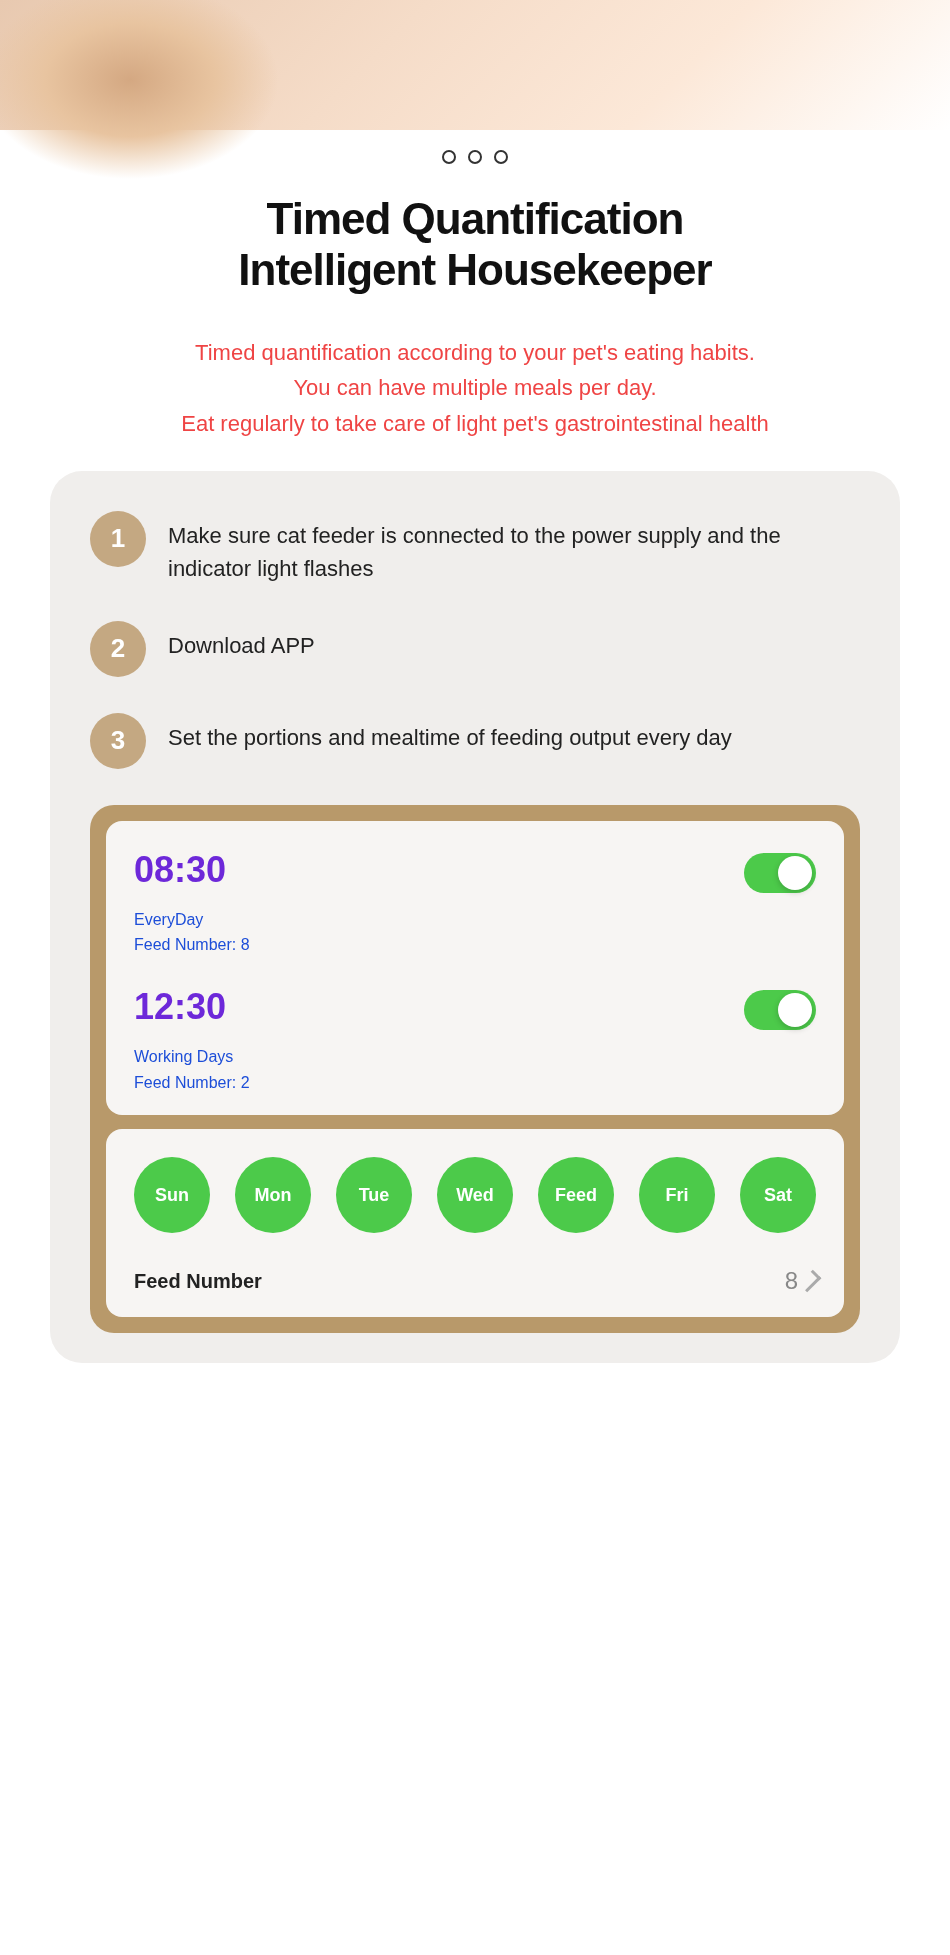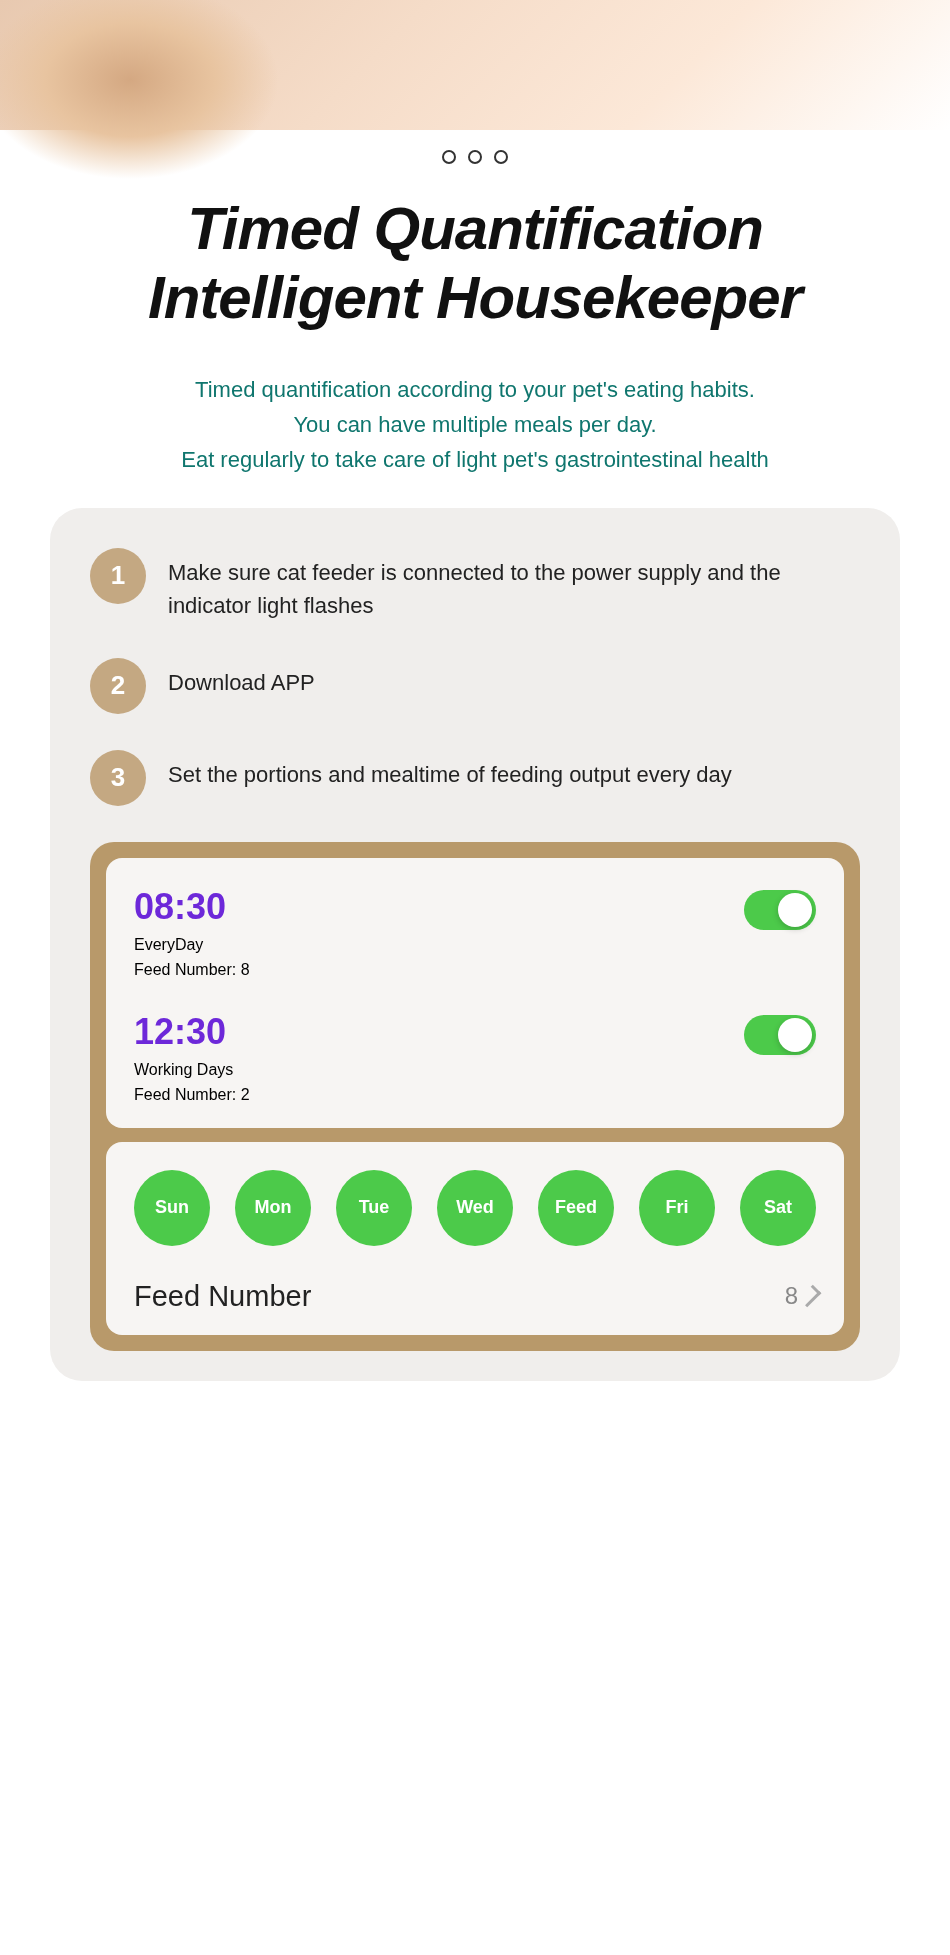--- a/index.html
+++ b/index.html
@@ -46,33 +46,32 @@
       border: 2px solid #333;
       background: transparent;
     }
 
     .main-title-section {
       text-align: center;
       padding: 20px 40px 30px 40px;
     }
 
     .main-title {
-      font-size: 60px;
+      font-size: 44px;
       font-weight: 800;
       color: #111;
       line-height: 1.15;
       letter-spacing: -1px;
-      font-style: italic;
     }
 
     .subtitle-text {
       text-align: center;
       padding: 10px 50px 30px 50px;
       font-size: 22px;
-      color: #0f766e;
+      color: #ef4444;
       line-height: 1.6;
     }
 
     .card-container {
       margin: 0 50px 30px 50px;
       background: #f0eeec;
       border-radius: 32px;
       padding: 40px 40px 30px 40px;
     }
 
@@ -133,22 +132,22 @@
     }
 
     .meal-time {
       font-size: 36px;
       font-weight: 600;
       color: #6d28d9;
     }
 
     .meal-details {
       font-size: 16px;
-      color: #000000;
-      margin-top: 4px;
+      color: #1d4ed8;
+      margin-top: 16px;
       line-height: 1.6;
     }
 
     
     .toggle-switch {
       width: 72px;
       height: 40px;
       border-radius: 20px;
       background: #4cca4a;
       position: relative;
@@ -195,23 +194,23 @@
     }
 
     .feed-number-row {
       display: flex;
       justify-content: space-between;
       align-items: center;
       padding-top: 10px;
     }
 
     .feed-number-label {
-      font-size: 29px;
+      font-size: 20px;
       color: #222;
-      font-weight: 400;
+      font-weight: 700;
     }
 
     .feed-number-value {
       font-size: 24px;
       color: #888;
       display: flex;
       align-items: center;
       gap: 6px;
     }
 

